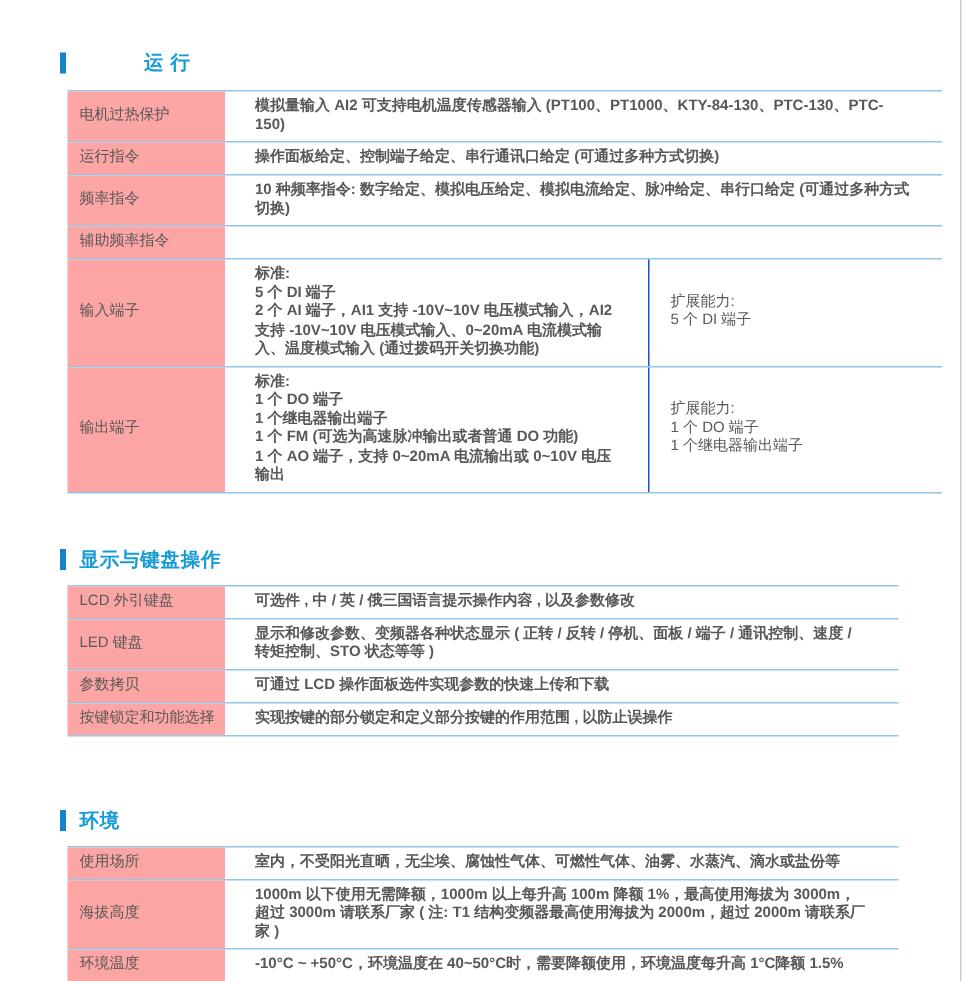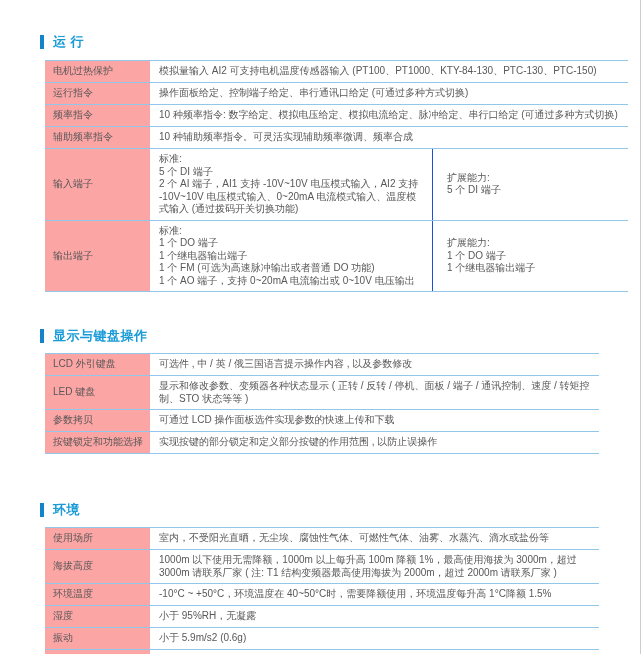--- a/index.html
+++ b/index.html
@@ -12,40 +12,41 @@
     color:#595757;
   }
   .page-edge{
     position:absolute;top:0;right:3px;width:1px;height:654px;
     background:#cccccc;
   }
   .sec-title{display:flex;align-items:center;margin-left:40px;height:16px;}
   .sec-title .bar{width:4px;height:14px;background:#1583c9;margin-right:9px;flex:none;}
   .sec-title .txt{font-size:13px;font-weight:bold;color:#199bd8;letter-spacing:0.5px;}
 
-  .sec-op .sec-title{margin-top:34px;}
+  .sec-op .sec-title{margin-top:34px;gap:43px;}
   .sec-disp .sec-title{margin-top:36px;}
   .sec-env .sec-title{margin-top:48px;}
 
   .spec-table{margin-left:45px;border-bottom:1px solid #92c6ea;}
   .sec-op .spec-table{width:583px;margin-top:10px;}
   .sec-disp .spec-table{width:554px;margin-top:9px;}
   .sec-env .spec-table{width:554px;margin-top:9px;}
 
   .row{display:flex;align-items:stretch;border-top:1px solid #92c6ea;min-height:21px;}
   .cell{font-size:10px;line-height:12.5px;box-sizing:border-box;}
   .label{
     flex:0 0 105px;background:#fca5a5;
     padding:4px 6px 4px 8px;
     display:flex;align-items:center;
   }
   .content{
-    flex:1;padding:4px 9px;
+    flex:1;padding:4px 20px;
     display:flex;align-items:center;
     white-space:pre-line;
+    font-weight:bold;
   }
   .content.std{flex:0 0 282px;align-items:flex-start;}
   .ext{
     flex:1;border-left:1px solid #1d4ed8;
     padding:4px 10px 4px 14px;
     display:flex;flex-direction:column;justify-content:center;
     white-space:pre-line;
   }
 </style>
 </head>
@@ -67,21 +68,20 @@
       <div class="row">
         <div class="cell label">运行指令</div>
         <div class="cell content">操作面板给定、控制端子给定、串行通讯口给定 (可通过多种方式切换)</div>
       </div>
       <div class="row">
         <div class="cell label">频率指令</div>
         <div class="cell content">10 种频率指令: 数字给定、模拟电压给定、模拟电流给定、脉冲给定、串行口给定 (可通过多种方式切换)</div>
       </div>
       <div class="row">
         <div class="cell label">辅助频率指令</div>
-        <div class="cell content">10 种辅助频率指令。可灵活实现辅助频率微调、频率合成</div>
       </div>
       <div class="row">
         <div class="cell label">输入端子</div>
         <div class="cell content std">标准:
 5 个 DI 端子
 2 个 AI 端子，AI1 支持 -10V~10V 电压模式输入，AI2 支持 -10V~10V 电压模式输入、0~20mA 电流模式输入、温度模式输入 (通过拨码开关切换功能)</div>
         <div class="cell ext">扩展能力:
 5 个 DI 端子</div>
       </div>
       <div class="row">

